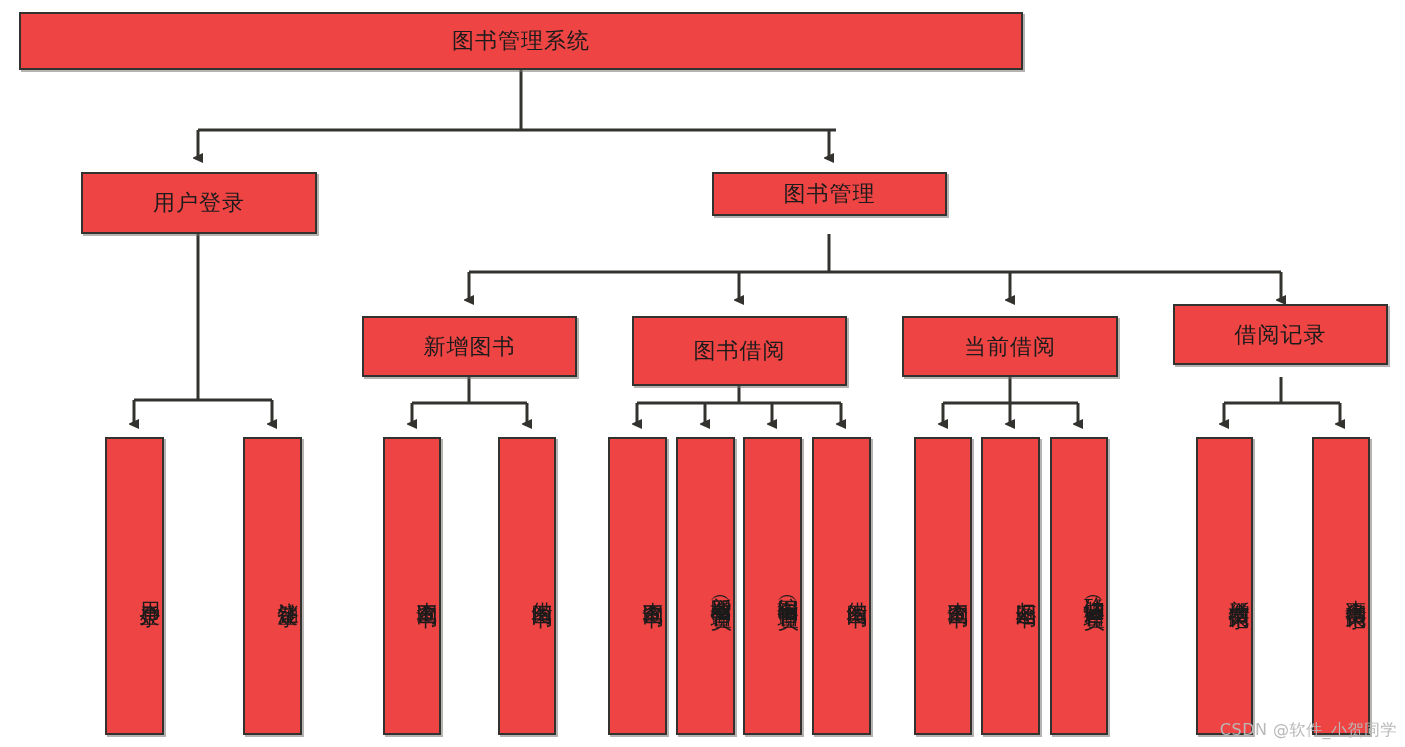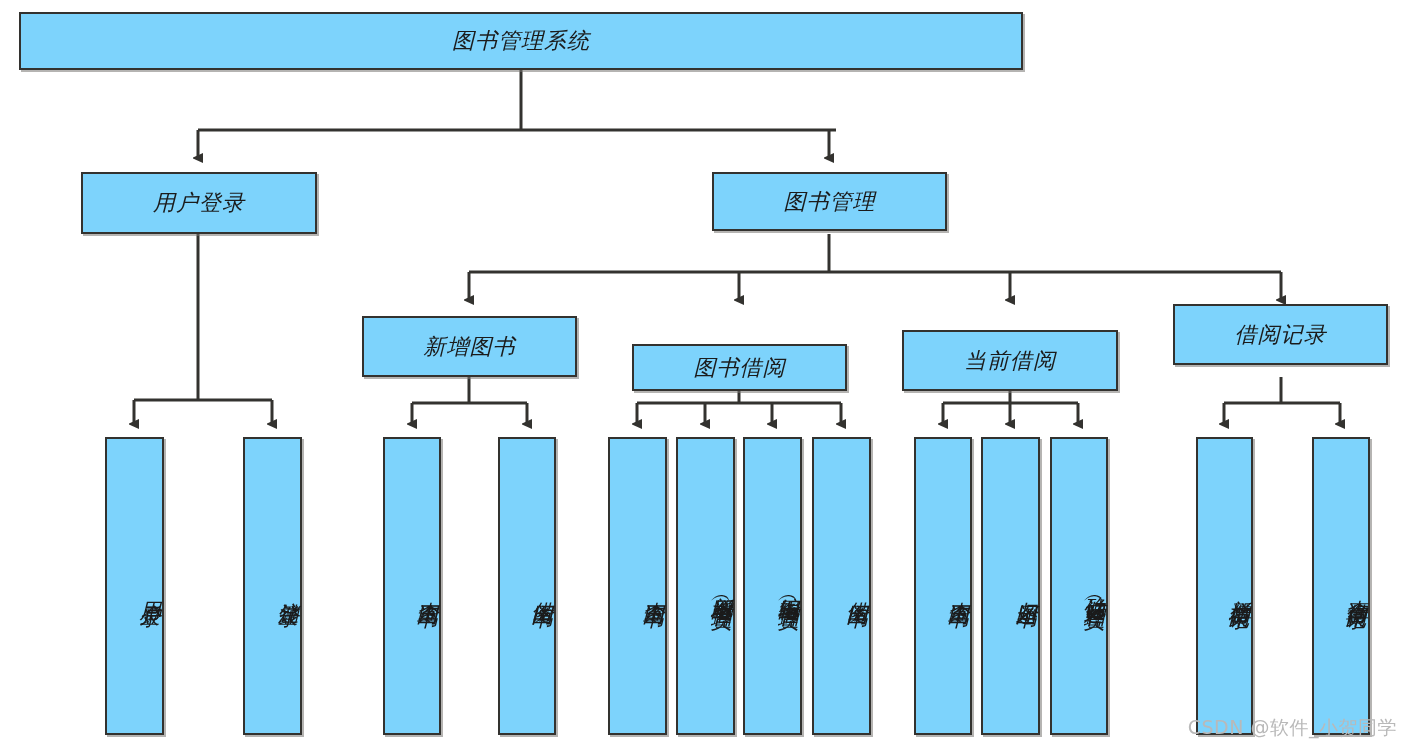--- a/index.html
+++ b/index.html
@@ -21,29 +21,28 @@
     position: absolute;
     left: 0;
     top: 0;
     width: 1405px;
     height: 747px;
     pointer-events: none;
   }
   .node {
     position: absolute;
     box-sizing: border-box;
-    background: #7dd3fc;
+    background: #ef4444;
     border: 2px solid #33322f;
     box-shadow: 2px 2px 0 rgba(120,118,115,0.55);
     display: flex;
     align-items: center;
     justify-content: center;
     color: #1b1b1b;
     line-height: 1.18;
-    font-style: italic;
   }
   .node.horiz {
     font-size: 22px;
     letter-spacing: 1px;
   }
   .node.vert {
     writing-mode: vertical-rl;
     text-orientation: upright;
     font-size: 21px;
     letter-spacing: 2px;
@@ -55,21 +54,21 @@
     writing-mode: vertical-rl;
     text-orientation: upright;
     white-space: normal;
     max-height: 100%;
     text-align: left;
   }
   .watermark {
     position: absolute;
     right: 8px;
     bottom: 6px;
-    font-size: 19px;
+    font-size: 16px;
     color: #b9b9b9;
     letter-spacing: 0.5px;
     white-space: nowrap;
   }
 </style>
 </head>
 <body>
 
 <div id="canvas">
 
@@ -123,31 +122,31 @@
     </g>
   </svg>
 
   <div class="node horiz" style="left:19px; top:12px; width:1004px; height:58px;">
     <span class="label">图书管理系统</span>
   </div>
 
   <div class="node horiz" style="left:81px; top:172px; width:236px; height:62px;">
     <span class="label">用户登录</span>
   </div>
-  <div class="node horiz" style="left:712px; top:172px; width:235px; height:59px;">
+  <div class="node horiz" style="left:712px; top:172px; width:235px; height:44px;">
     <span class="label">图书管理</span>
   </div>
 
   <div class="node horiz" style="left:362px; top:316px; width:215px; height:61px;">
     <span class="label">新增图书</span>
   </div>
-  <div class="node horiz" style="left:632px; top:316px; width:215px; height:47px;margin-top:28px;">
+  <div class="node horiz" style="left:632px; top:316px; width:215px; height:70px;">
     <span class="label">图书借阅</span>
   </div>
-  <div class="node horiz" style="left:902px; top:316px; width:216px; height:61px;margin-top:14px;">
+  <div class="node horiz" style="left:902px; top:316px; width:216px; height:61px;">
     <span class="label">当前借阅</span>
   </div>
   <div class="node horiz" style="left:1173px; top:304px; width:215px; height:61px;">
     <span class="label">借阅记录</span>
   </div>
 
   <div class="node vert" style="left:105px; top:437px; width:59px; height:298px;">
     <span class="label">用户登录</span>
   </div>
   <div class="node vert" style="left:243px; top:437px; width:59px; height:298px;">

